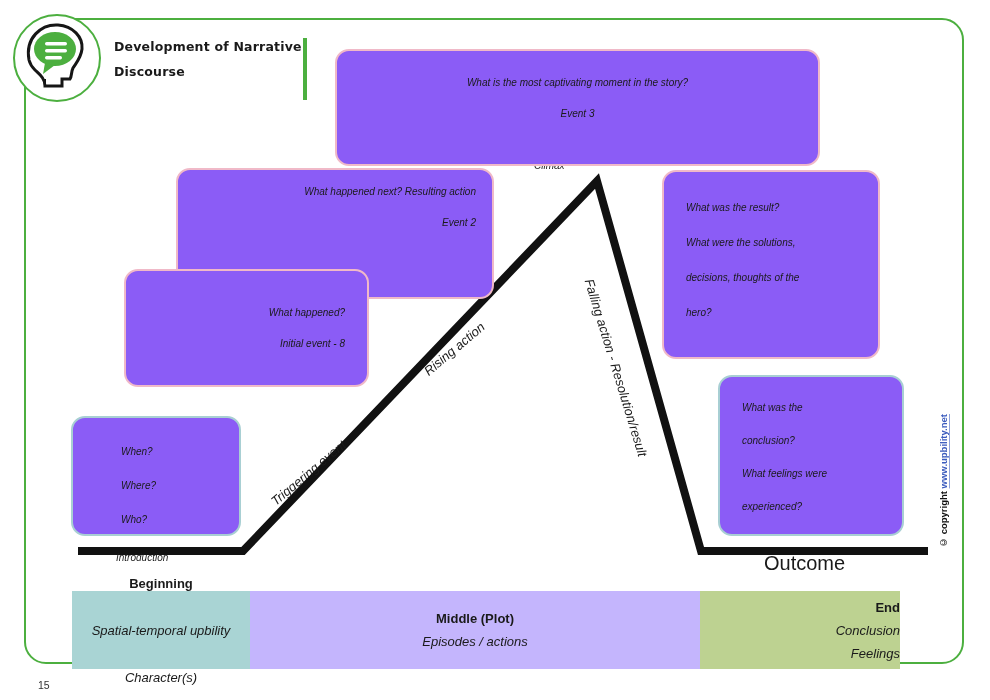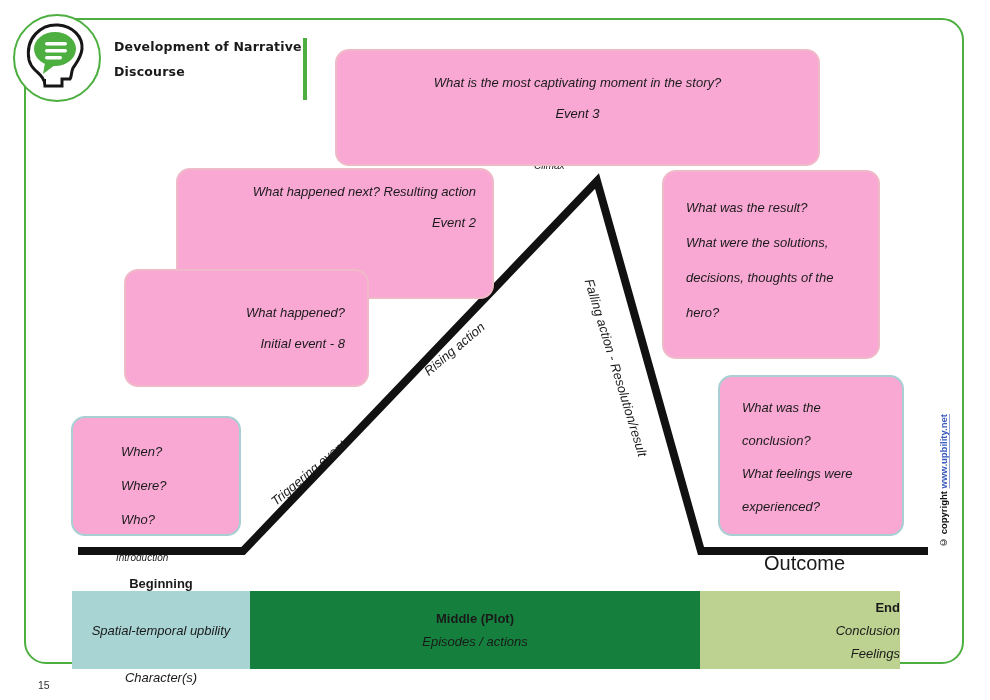--- a/index.html
+++ b/index.html
@@ -29,22 +29,22 @@
   #lbl-trigger{left:268px;top:497px;transform:rotate(-40deg);transform-origin:0 0;}
   #lbl-rising {left:421px;top:367px;transform:rotate(-40deg);transform-origin:0 0;}
   #lbl-falling{left:596px;top:277px;transform:rotate(73deg);transform-origin:0 0;}
 
   .axlbl{position:absolute;font-style:italic;font-size:10px;white-space:nowrap;}
   #lbl-climax{left:534px;top:160px;}
   #lbl-intro {left:116px;top:552px;}
   #lbl-outcome{left:764px;top:552px;font-style:normal;font-size:20px;}
 
   
-  .qbox{position:absolute;box-sizing:border-box;border-radius:14px;background:#f9a8d4;
-        font-style:italic;font-size:13px;line-height:31px;}
+  .qbox{position:absolute;box-sizing:border-box;border-radius:14px;background:#8b5cf6;
+        font-style:italic;font-size:10px;line-height:31px;}
   .qbox.pink{border:2.5px solid #f0b9c8;}
   .qbox.blue{border:2.5px solid #a8cfd3;}
   .qbox .ln{white-space:nowrap;}
 
   #box-event3{left:335px;top:49px;width:485px;height:117px;
               padding:16px 22px;text-align:center;}
   #box-event2{left:176px;top:168px;width:318px;height:131px;
               padding:6px 16px;text-align:right;}
   #box-event1{left:124px;top:269px;width:245px;height:118px;
               padding:26px 22px;text-align:right;}
@@ -55,21 +55,21 @@
   #box-concl {left:718px;top:375px;width:186px;height:161px;
               padding:14px 0 0 22px;text-align:left;line-height:33px;}
 
   
   .legend{position:absolute;left:72px;top:591px;height:78px;display:flex;}
   .seg{box-sizing:border-box;display:flex;flex-direction:column;
        justify-content:center;padding:4px 0;}
   .seg .hd{font-weight:700;font-size:13px;font-style:normal;line-height:23px;}
   .seg .sub{font-style:italic;font-size:13px;line-height:23px;}
   #seg-beginning{width:178px;background:#a9d4d4;text-align:center;gap:24px;}
-  #seg-middle{width:450px;background:#15803d;text-align:center;}
+  #seg-middle{width:450px;background:#c4b5fd;text-align:center;}
   #seg-end{width:200px;background:#bdd291;text-align:right;padding-left:46px;}
 
   
   .copy{position:absolute;left:938px;top:398px;width:20px;height:150px;
         writing-mode:vertical-rl;transform:rotate(180deg);
         font-size:9.5px;font-weight:700;white-space:nowrap;
         font-family:"Liberation Sans",sans-serif;color:#111;}
   .copy .url{color:#3b5bbd;text-decoration:underline;}
 
   .pageno{position:absolute;left:38px;top:679px;font-size:10.5px;color:#333;}

